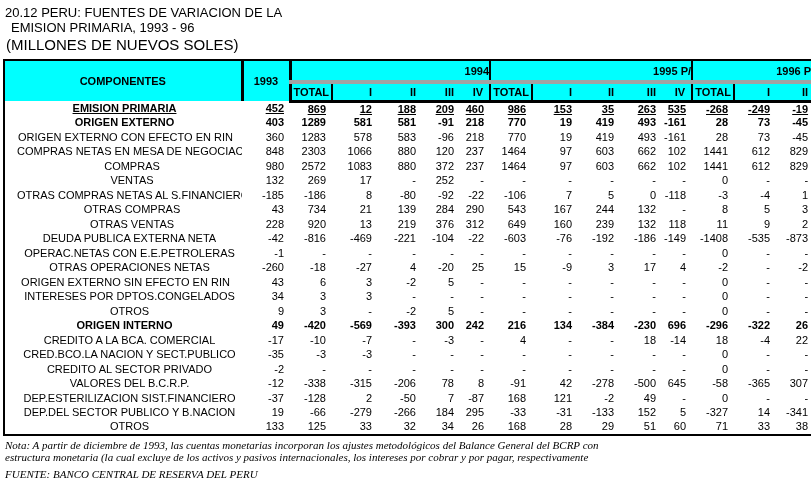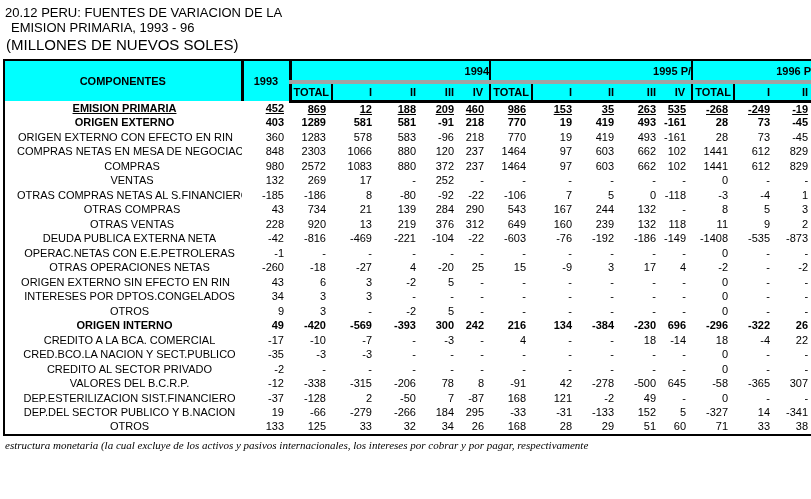--- a/index.html
+++ b/index.html
@@ -520,16 +520,18 @@
           <td class="num">51</td>
           <td class="num">60</td>
           <td class="num">71</td>
           <td class="num">33</td>
           <td class="num">38</td>
         </tr>
       </tbody>
   </table>
 
   <div class="note">
+    <div>Nota: A partir de diciembre de 1993, las cuentas monetarias incorporan los ajustes metodológicos del Balance General del BCRP con</div>
     <div>estructura monetaria (la cual excluye de los activos y pasivos internacionales, los intereses por cobrar y por pagar, respectivamente</div>
   </div>
+  <div class="fuente">FUENTE: BANCO CENTRAL DE RESERVA DEL PERU</div>
 
 </div>
 
 </body></html>

